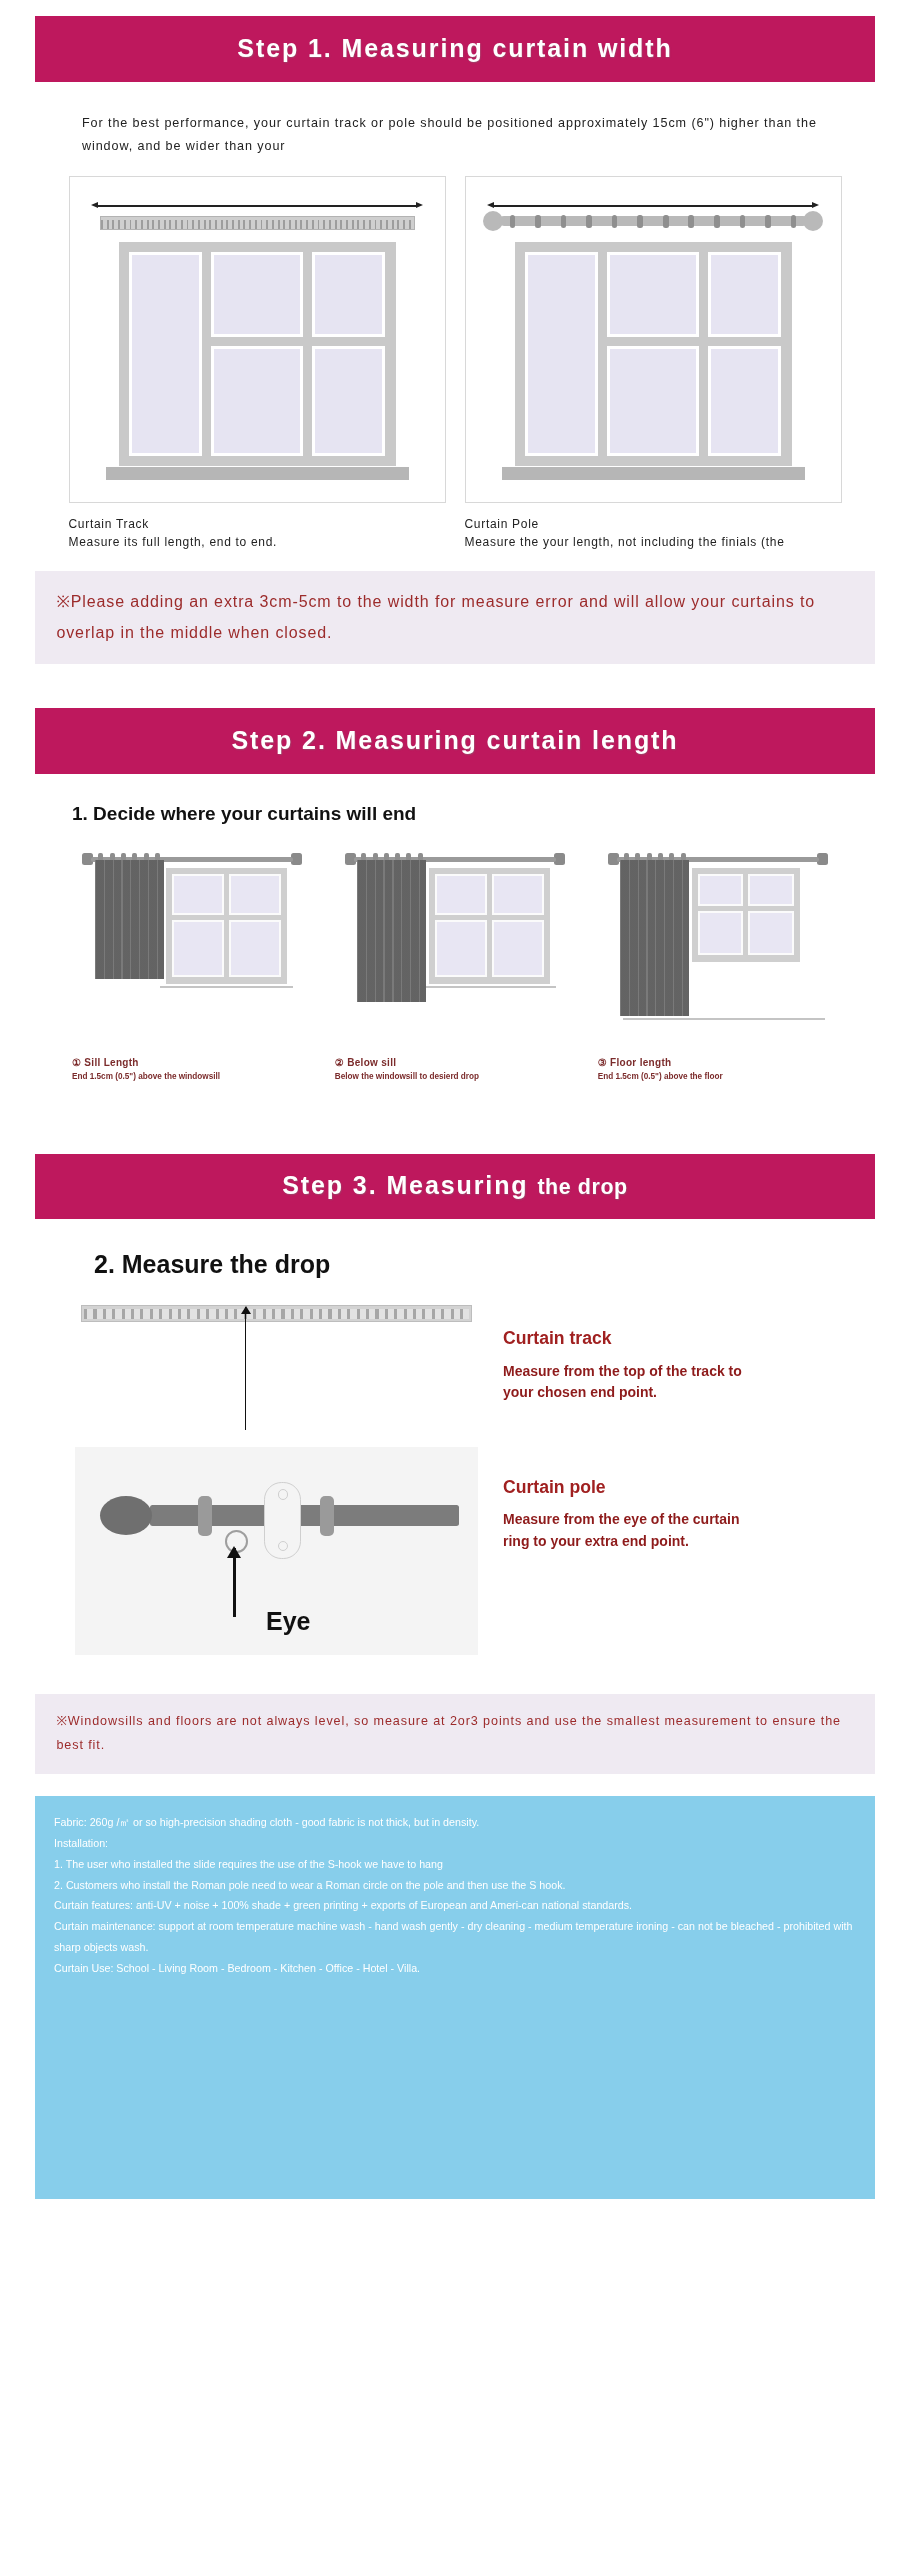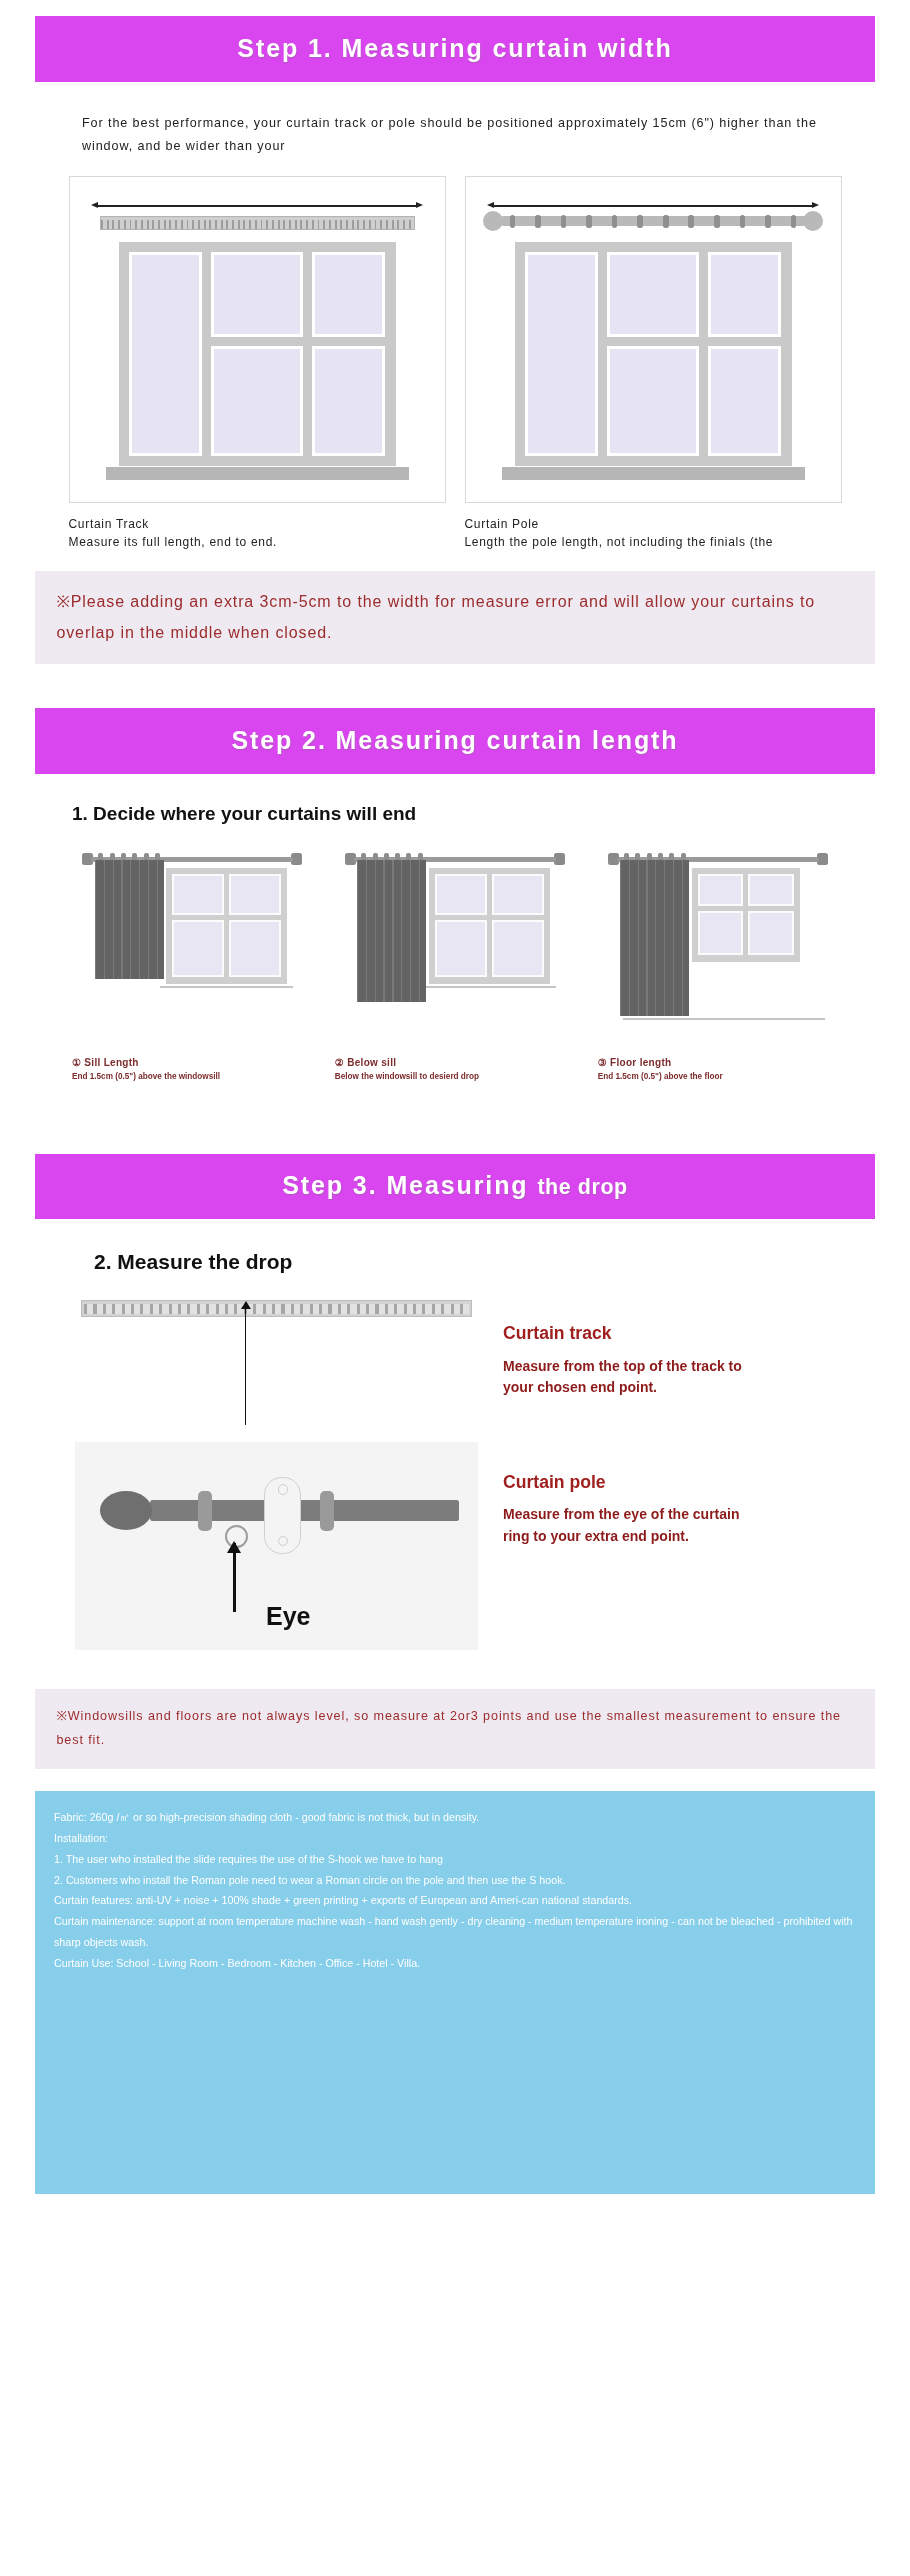--- a/index.html
+++ b/index.html
@@ -14,21 +14,21 @@
     -webkit-font-smoothing: antialiased;
   }
   .page {
     width: 910px;
     margin: 0 auto;
     position: relative;
   }
 
   
   .step-bar {
-    background: #d946ef;
+    background: #be185d;
     color: #ffffff;
     text-align: center;
     font-size: 25px;
     letter-spacing: 1.9px;
     font-weight: bold;
     padding: 17.6px 0 19px 0;
     margin: 0 35px;
     text-shadow: 0.6px 0.6px 1.3px rgba(120,120,120,0.45);
   }
   .step-bar .sub {
@@ -272,21 +272,21 @@
   }
   .mini-sub {
     margin-top: 3.8px;
     font-size: 8.2px;
     color: #7b2b2b;
     font-weight: bold;
   }
 
   
   .h-sub2 {
-    font-size: 21px;
+    font-size: 25px;
     font-weight: bold;
     color: #111;
     margin: 31px 0 19px 94px;
   }
   .drop-row {
     display: flex;
     align-items: flex-start;
     margin: 0 75px;
     gap: 25px;
   }
@@ -515,21 +515,21 @@
             <div class="pane center"></div>
             <div class="pane"></div>
             <div class="pane"></div>
             <div class="pane"></div>
           </div>
         </div>
         <div class="sill"></div>
       </div>
       <div class="win-caption">
         <div>Curtain Pole</div>
-        <div>Length the pole length, not including the finials (the</div>
+        <div>Measure the your length, not including the finials (the</div>
       </div>
     </div>
 
   </div>
 
   <div class="note-box">※Please adding an extra 3cm-5cm to the width for measure error and will allow your curtains to overlap in the middle when closed.</div>
 
   <div class="spacer-lg"></div>
 
   <div class="step-bar">

